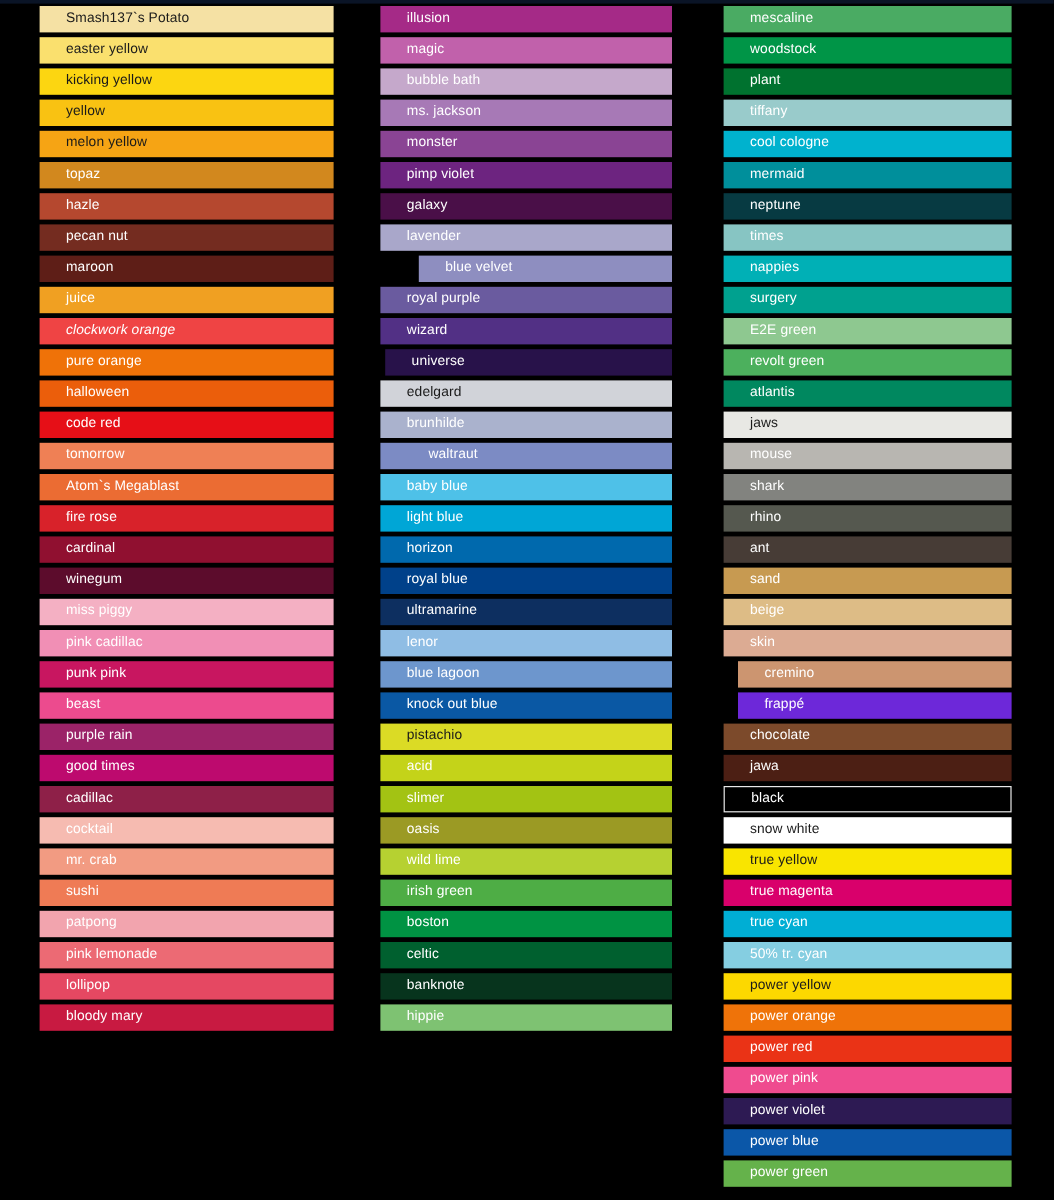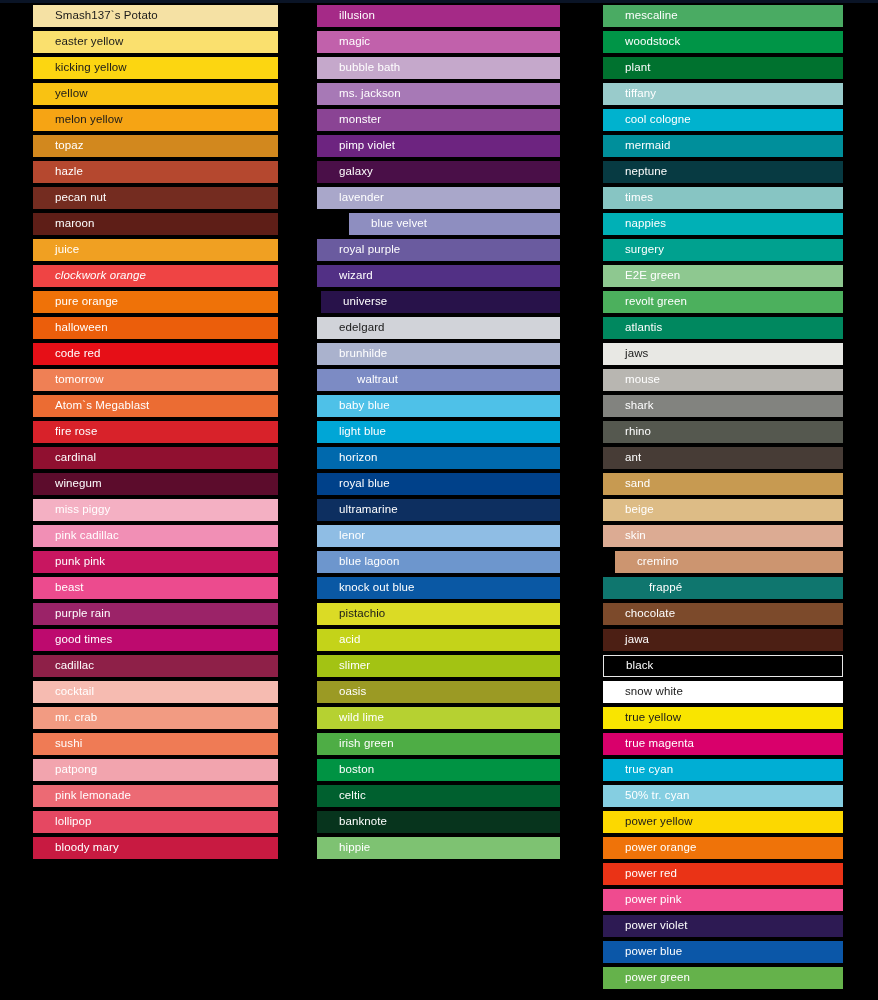--- a/index.html
+++ b/index.html
@@ -325,21 +325,21 @@
       </div>
       <div class="swatch" style="background: rgb(221, 188, 134); position: absolute; top: 499px; left: 0px; right: 0px;">
         <span class="swatch-label" style="color: rgb(255, 255, 255);">beige</span>
       </div>
       <div class="swatch" style="background: rgb(220, 171, 147); position: absolute; top: 525px; left: 0px; right: 0px;">
         <span class="swatch-label" style="color: rgb(255, 255, 255);">skin</span>
       </div>
       <div class="swatch" style="background: rgb(204, 149, 112); position: absolute; top: 551px; left: 0px; right: 0px; margin-left: 12px;">
         <span class="swatch-label" style="color: rgb(255, 255, 255);">cremino</span>
       </div>
-      <div class="swatch" style="background: #0f766e; position: absolute; top: 577px; left: 0px; right: 0px; padding-left: 24px;">
+      <div class="swatch" style="background: #6d28d9; position: absolute; top: 577px; left: 12px; right: 0px;">
         <span class="swatch-label" style="color: rgb(255, 255, 255);">frappé</span>
       </div>
       <div class="swatch" style="background: rgb(124, 74, 43); position: absolute; top: 603px; left: 0px; right: 0px;">
         <span class="swatch-label" style="color: rgb(255, 255, 255);">chocolate</span>
       </div>
       <div class="swatch" style="background: rgb(76, 31, 20); position: absolute; top: 629px; left: 0px; right: 0px;">
         <span class="swatch-label" style="color: rgb(255, 255, 255);">jawa</span>
       </div>
       <div class="swatch outlined" style="background: rgb(0, 0, 0); position: absolute; top: 655px; left: 0px; right: 0px;">
         <span class="swatch-label" style="color: rgb(255, 255, 255);">black</span>

